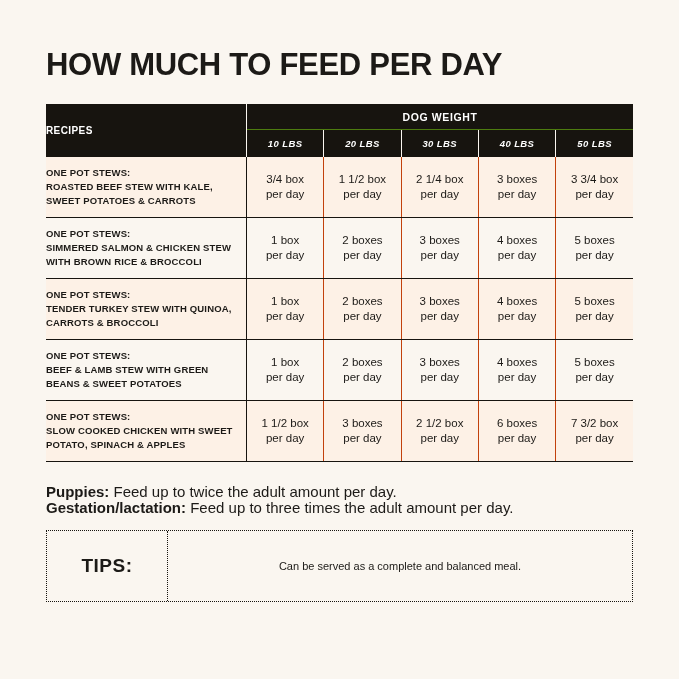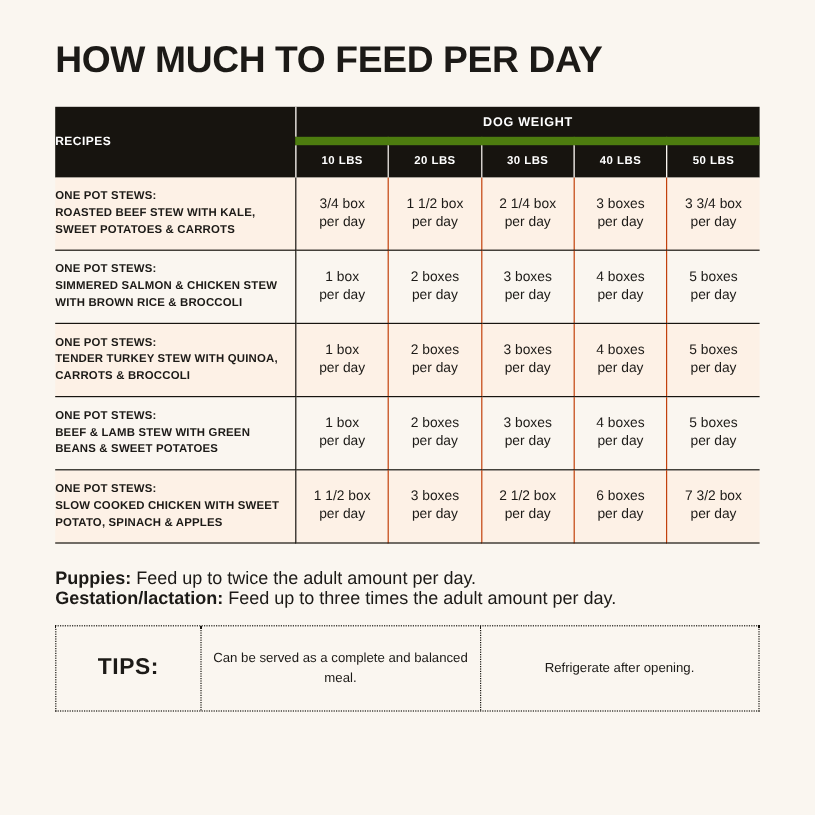--- a/index.html
+++ b/index.html
@@ -12,21 +12,21 @@
     background: #faf6f0;
     font-family: "Liberation Sans", sans-serif;
     color: #1c1a17;
     overflow: hidden;
   }
   .page {
     position: relative;
     width: 679px;
     height: 597px;
     box-sizing: border-box;
-    padding: 25px 46px 20px 46px;
+    padding: 40px 46px 20px 46px;
   }
   .title {
     font-size: 31px;
     line-height: 34px;
     font-weight: bold;
     letter-spacing: -0.3px;
     margin: 8px 0 22px 0;
     text-transform: uppercase;
     font-family: "Liberation Sans", sans-serif;
   }
@@ -55,32 +55,33 @@
   }
   .hdr-dogweight {
     background: #17140f;
     color: #ffffff;
     font-size: 10.5px;
     font-weight: bold;
     letter-spacing: 0.6px;
     text-transform: uppercase;
     text-align: center;
     height: 25px;
-    border-bottom: 7px solid #4d7c0f;
+    border-bottom: 1px solid #4d7c0f;
   }
   .hdr-weight {
     background: #17140f;
     color: #ffffff;
     font-size: 9.5px;
     font-weight: bold;
     letter-spacing: 0.4px;
     text-transform: uppercase;
     text-align: center;
     height: 27px;
     border-right: 1px solid #faf6f0;
+    font-style: italic;
   }
   .hdr-weight:last-child {
     border-right: none;
   }
   .row-alt td {
     background: #fdf1e6;
   }
   .row-plain td {
     background: #faf6f0;
   }
@@ -325,16 +326,15 @@
       <b>Puppies:</b><span> Feed up to twice the adult amount per day.</span>
     </div>
     <div>
       <b>Gestation/lactation:</b><span> Feed up to three times the adult amount per day.</span>
     </div>
   </div>
 
   <div class="tips-box">
     <div class="tips-label">TIPS:</div>
     <div class="tip-cell">Can be served as a complete and balanced meal.</div>
-    <div class="tip-cell">Refrigerate after opening.</div>
   </div>
 
 </div>
 
 </body></html>

